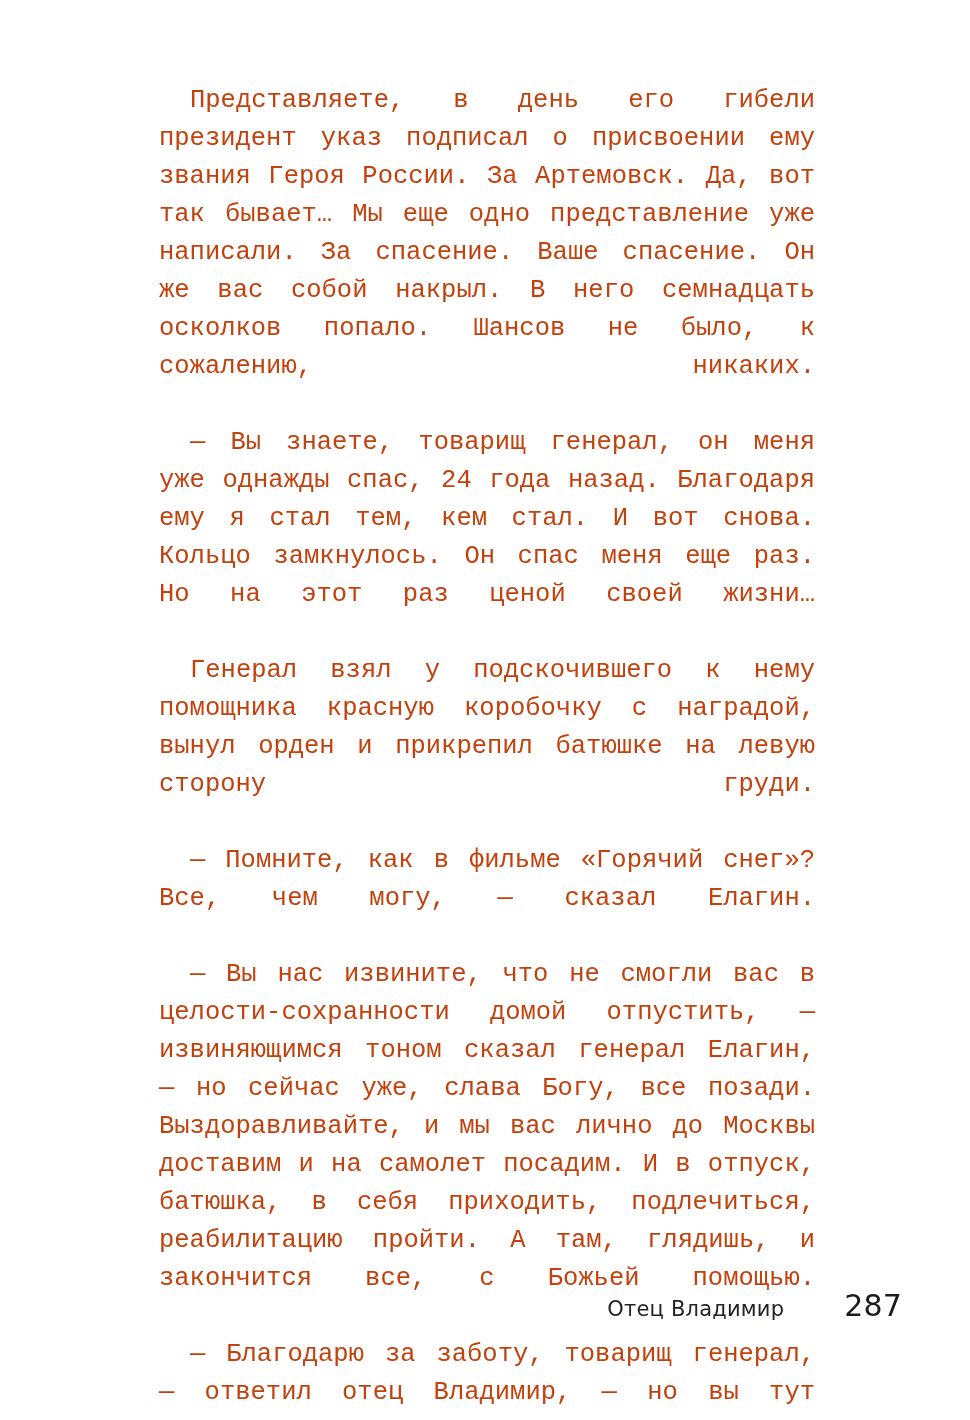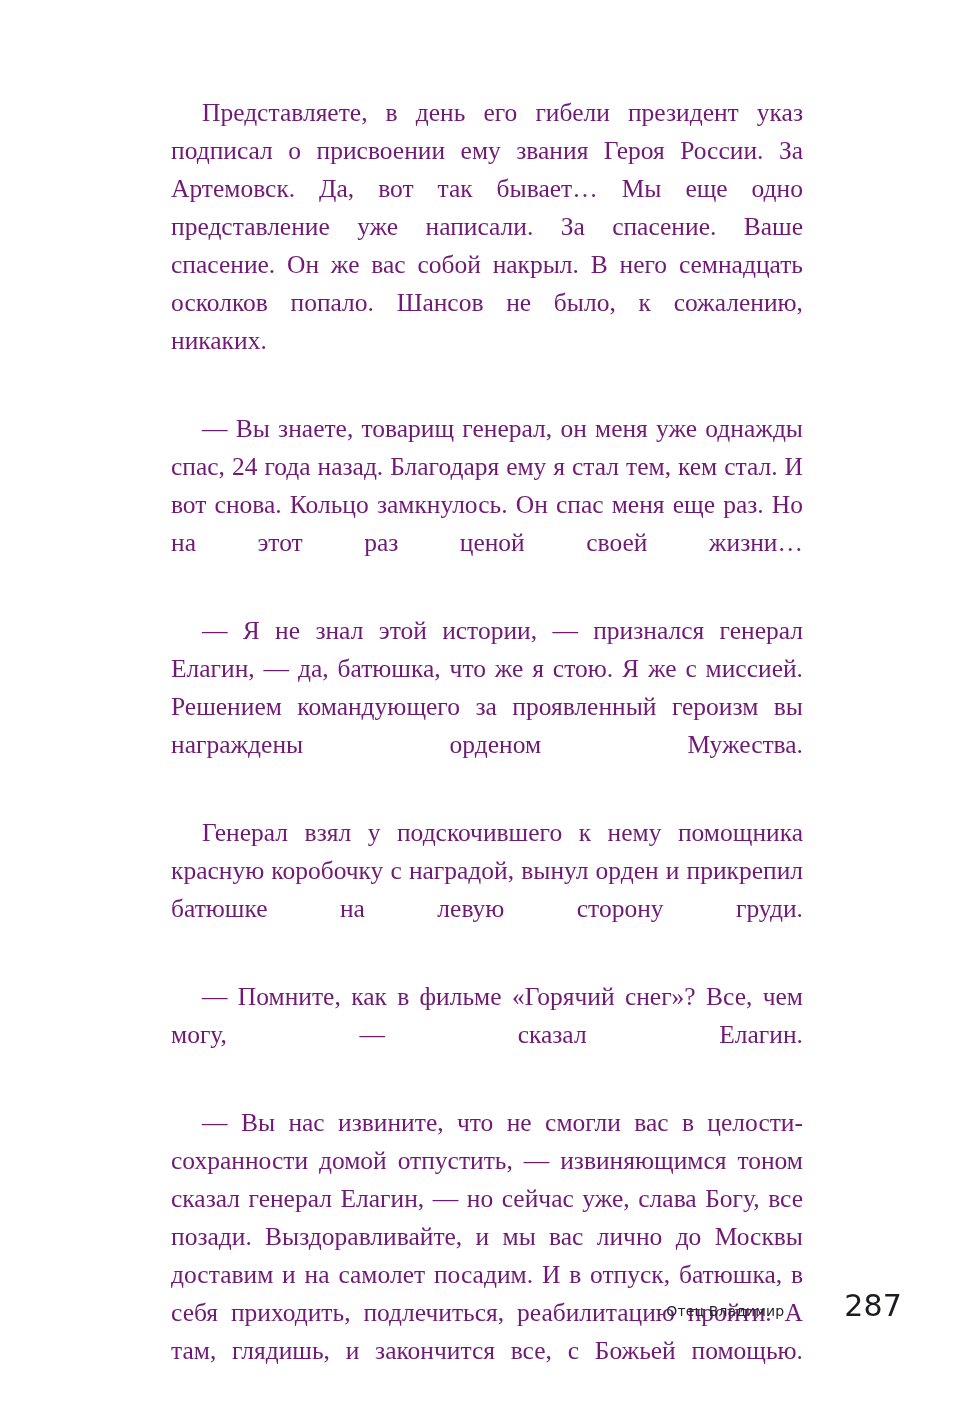--- a/index.html
+++ b/index.html
@@ -18,25 +18,25 @@
   }
 
   .text-column {
     position: absolute;
     left: 159px;
     top: 82px;
     width: 656px;
   }
 
   .para {
-    margin: 12px;
-    font-family: Liberation Serif, serif;
+    margin: 0;
+    font-family: Liberation Mono, monospace;
     font-size: 25.5px;
     line-height: 38px;
-    color: #701a75;
+    color: #c2410c;
     text-align: justify;
     text-justify: inter-word;
     text-indent: 31px;
     hyphens: manual;
     -webkit-hyphens: manual;
     word-spacing: 0.01em;
   }
 
   
   .para::after {
@@ -54,21 +54,21 @@
     right: 68px;
     top: 1288px;
     height: 40px;
     display: flex;
     align-items: baseline;
     justify-content: flex-end;
   }
 
   .running-head {
     font-family: "DejaVu Sans", "Liberation Sans", sans-serif;
-    font-size: 14px;
+    font-size: 21px;
     font-weight: 400;
     letter-spacing: 0.01em;
     color: #23232b;
     white-space: nowrap;
   }
 
   .page-number {
     font-family: "DejaVu Sans", "Liberation Sans", sans-serif;
     font-size: 30px;
     font-weight: 400;
@@ -79,21 +79,20 @@
   }
 </style>
 </head>
 <body>
 
 <div class="page">
 
   <div class="text-column">
     <p class="para">Представляете, в день его гибели президент указ подписал о присвоении ему звания Героя России. За Артемовск. Да, вот так бывает… Мы еще одно представление уже написали. За спасение. Ваше спасение. Он же вас собой накрыл. В него семнадцать осколков попало. Шансов не было, к сожалению, никаких.</p>
     <p class="para">— Вы знаете, товарищ генерал, он меня уже однажды спас, 24 года назад. Благодаря ему я стал тем, кем стал. И вот снова. Кольцо замкнулось. Он спас меня еще раз. Но на этот раз ценой своей жизни…</p>
-    <p class="para">— Я не знал этой истории, — признался генерал Елагин, — да, батюшка, что же я стою. Я же с миссией. Решением командующего за проявленный героизм вы награждены орденом Мужества.</p>
     <p class="para">Генерал взял у подскочившего к нему помощника красную коробочку с наградой, вынул орден и прикрепил батюшке на левую сторону груди.</p>
     <p class="para">— Помните, как в фильме «Горячий снег»? Все, чем могу, — сказал Елагин.</p>
     <p class="para">— Вы нас извините, что не смогли вас в целости-сохранности домой отпустить, — извиняющимся тоном сказал генерал Елагин, — но сейчас уже, слава Богу, все позади. Выздоравливайте, и мы вас лично до Москвы доставим и на самолет посадим. И в отпуск, батюшка, в себя приходить, подлечиться, реабилитацию пройти. А там, глядишь, и закончится все, с Божьей помощью.</p>
     <p class="para no-stretch">— Благодарю за заботу, товарищ генерал, — ответил отец Владимир, — но вы тут совсем ни при чем. Ни одна из малых птиц не падет на землю без воли отца нашего небесного, а у нас и волосы на голове все сочтены. Судьбы человеческие все в руках Божиих. Вся жизнь наша идет в Потоке Промысла Божьего, и без Его воли святой ничего не бывает.</p>
   </div>
 
   <div class="footer">
     <span class="running-head">Отец Владимир</span>
     <span class="page-number">287</span>
   </div>

